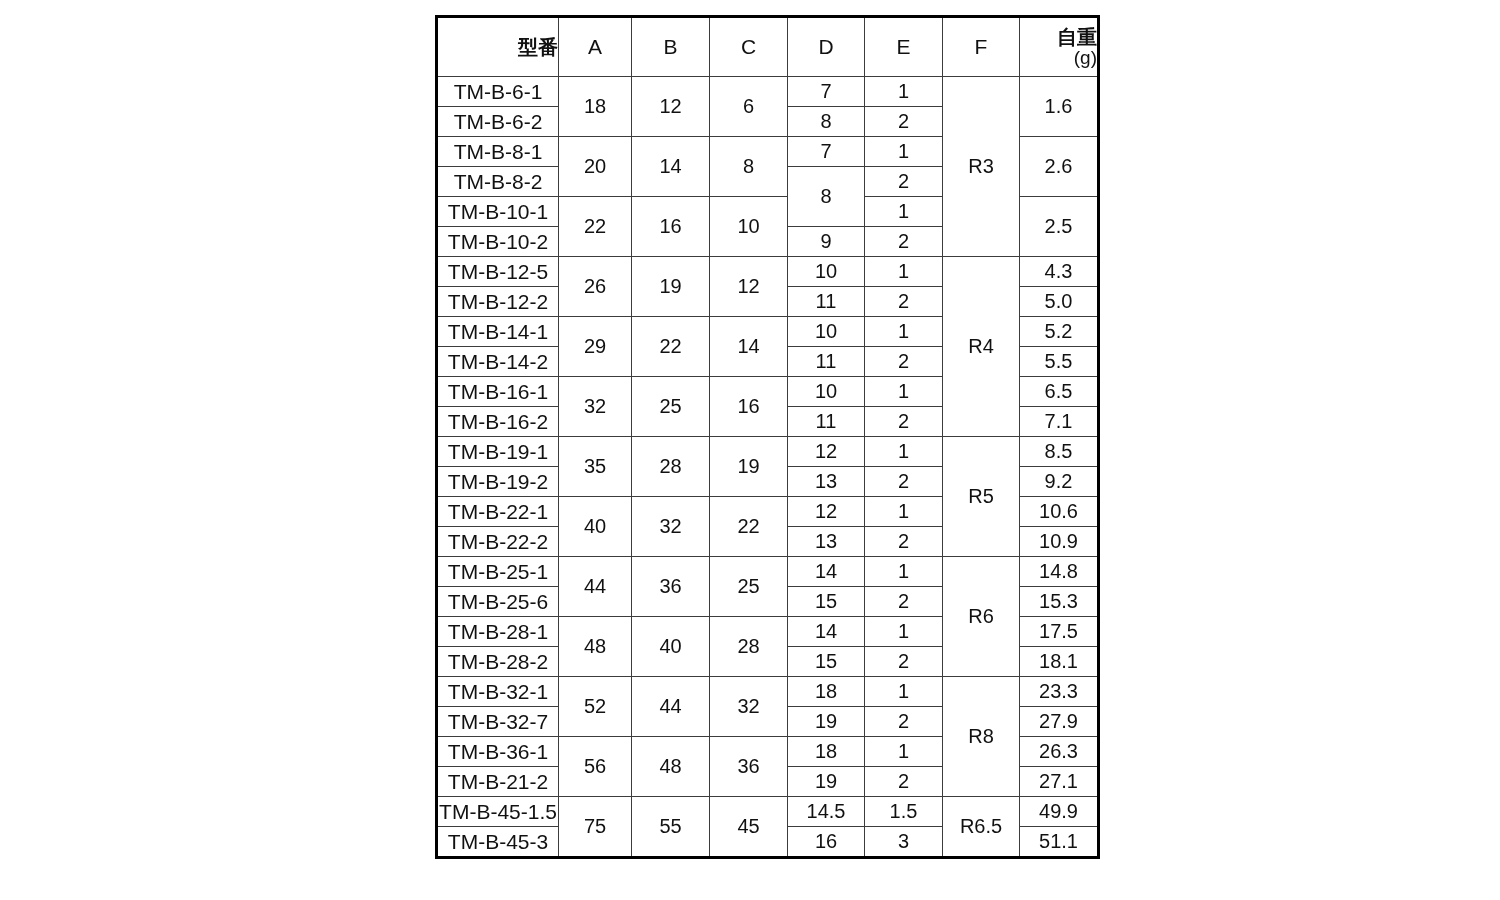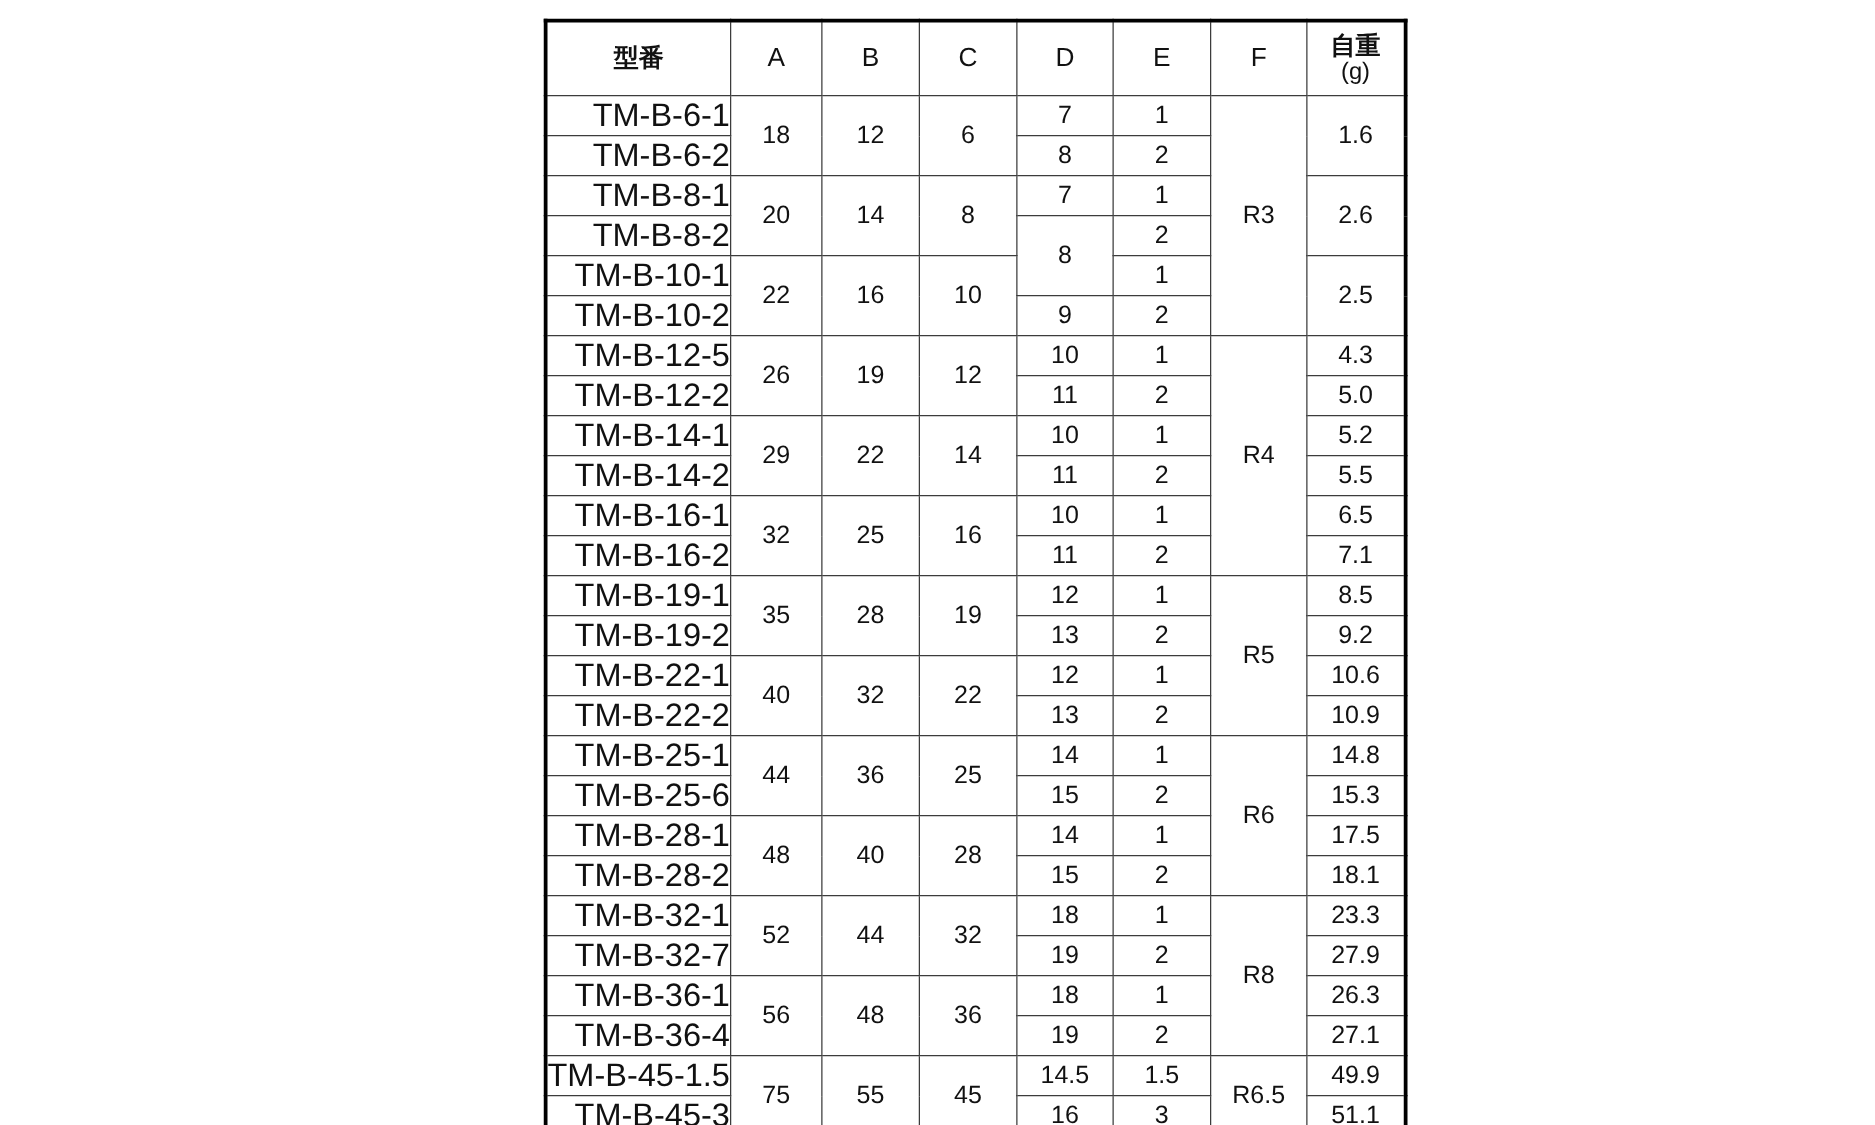--- a/index.html
+++ b/index.html
@@ -33,34 +33,34 @@
   }
   table.spec th {
     height: 58px;
     font-size: 21px;
     font-weight: normal;
     line-height: 1.05;
   }
   table.spec th.kanji {
     font-size: 20px;
     font-weight: bold;
+    text-align: right;
   }
   table.spec th .sub {
     display: block;
     font-weight: normal;
     font-size: 19px;
   }
   table.spec td {
     height: 29px;
     font-size: 20px;
   }
   table.spec td.col-model {
-    font-size: 26px;
+    font-size: 21px;
     letter-spacing: 0;
-    text-align: right;
   }
 </style>
 </head>
 <body>
 
 <div class="table-wrap">
   <table class="spec">
     <colgroup>
         <col style="width: 122px;">
         <col style="width: 73px;">
@@ -253,21 +253,21 @@
         <tr>
           <td class="col-model">TM-B-36-1</td>
           <td rowspan="2" class="col-a">56</td>
           <td rowspan="2" class="col-b">48</td>
           <td rowspan="2" class="col-c">36</td>
           <td class="col-d">18</td>
           <td class="col-e">1</td>
           <td class="col-weight">26.3</td>
         </tr>
         <tr>
-          <td class="col-model">TM-B-36-4</td>
+          <td class="col-model">TM-B-21-2</td>
           <td class="col-d">19</td>
           <td class="col-e">2</td>
           <td class="col-weight">27.1</td>
         </tr>
         <tr>
           <td class="col-model">TM-B-45-1.5</td>
           <td rowspan="2" class="col-a">75</td>
           <td rowspan="2" class="col-b">55</td>
           <td rowspan="2" class="col-c">45</td>
           <td class="col-d">14.5</td>

